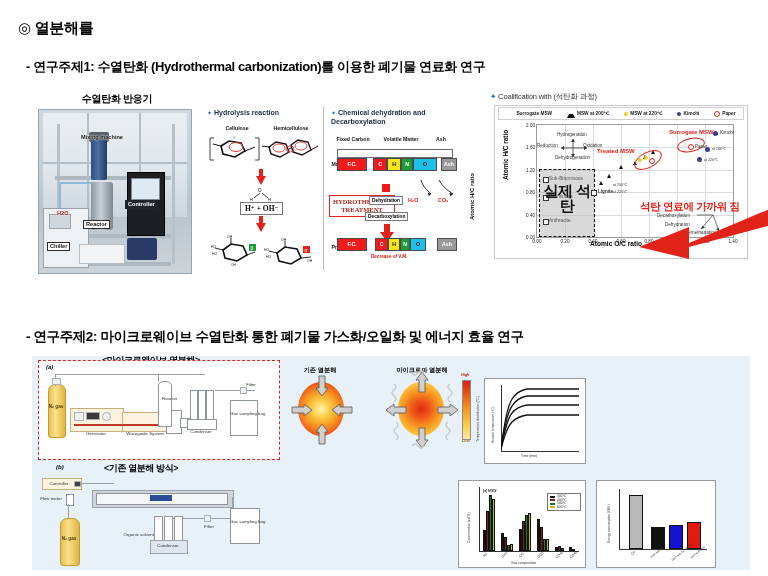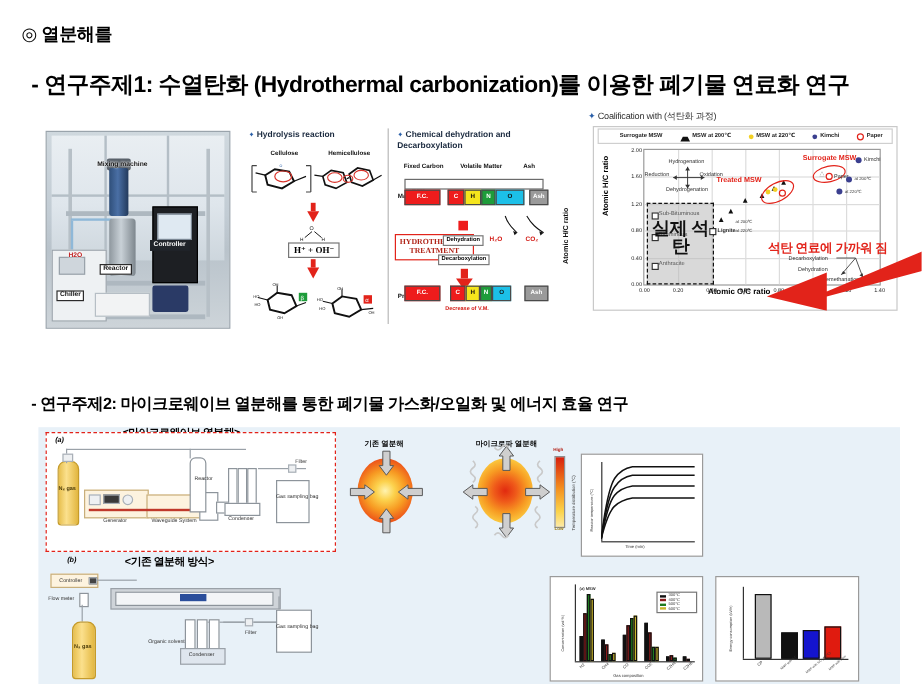--- a/index.html
+++ b/index.html
@@ -13,21 +13,21 @@
   }
   .slide{position:absolute;inset:0;}
 
   
   .sec-title{
     position:absolute;left:18px;top:19px;
     font-size:15px;font-weight:bold;letter-spacing:-0.3px;
   }
   .topic1{
     position:absolute;left:26px;top:58px;
-    font-size:19px;font-weight:bold;letter-spacing:-0.4px;white-space:nowrap;
+    font-size:13px;font-weight:bold;letter-spacing:-0.4px;white-space:nowrap;
   }
   .topic2{
     position:absolute;left:26px;top:328px;
     font-size:13.5px;font-weight:bold;letter-spacing:-0.4px;white-space:nowrap;
   }
 
   
   .b1{position:absolute;left:38px;top:92px;width:712px;height:185px;}
 
   .cap-reactor{
@@ -183,24 +183,25 @@
   .mini-rot{position:absolute;font-size:3.2px;color:#333;transform:rotate(-90deg);transform-origin:left top;white-space:nowrap;}
   .barv{position:absolute;border:.6px solid #111;box-sizing:border-box;}
 </style>
 </head>
 <body>
 
 <div class="slide">
 
   <div class="sec-title">◎ 열분해를</div>
   <div class="topic1">- 연구주제1: 수열탄화 (Hydrothermal carbonization)를 이용한 폐기물 연료화 연구</div>
-  <div class="topic2">- 연구주제2: 마이크로웨이브 열분해를 통한 폐기물 가스화/오일화 및 에너지 효율 연구</div>
+  <div class="topic2">- 연구주제2: 마이크로웨이브 수열탄화 통한 폐기물 가스화/오일화 및 에너지 효율 연구</div>
 
   <div class="b1">
 
+    <div class="cap-reactor">수열탄화 반응기</div>
     <div class="photo">
       <div class="ph-win"></div>
       <div class="ph-mull" style="left:48px;top:3px;width:2px;height:104px;"></div>
       <div class="ph-mull" style="left:100px;top:3px;width:2px;height:104px;"></div>
       <div class="ph-mull" style="left:4px;top:52px;width:144px;height:2px;"></div>
       <div class="ph-frame"></div>
       <div class="ph-shelf" style="left:16px;top:66px;width:116px;height:4px;"></div>
       <div class="ph-shelf" style="left:16px;top:124px;width:116px;height:4px;"></div>
       <div class="ph-shelf" style="left:16px;top:152px;width:116px;height:4px;"></div>
       <div class="ph-tube" style="left:20px;top:72px;width:34px;height:2px;"></div>

